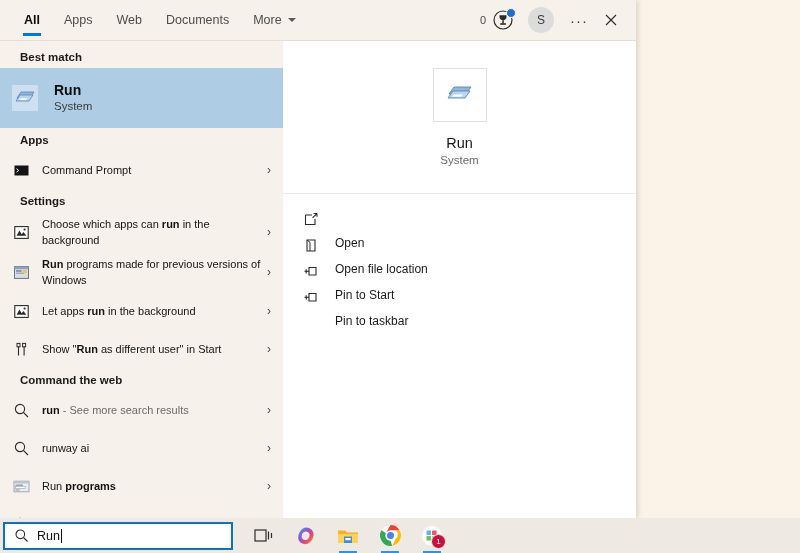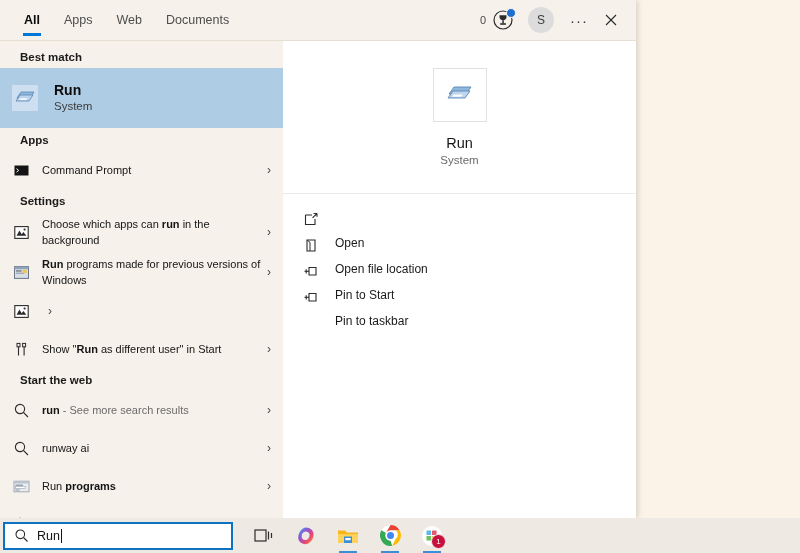--- a/index.html
+++ b/index.html
@@ -257,20 +257,24 @@
         <span>All</span>
       </div>
       <div class="tab">
         <span>Apps</span>
       </div>
       <div class="tab">
         <span>Web</span>
       </div>
       <div class="tab">
         <span>Documents</span>
+      </div>
+      <div class="tab">
+        <span>More</span>
+        <span class="caret"></span>
       </div>
     </div>
 
     <div class="header-right">
       <div class="rewards-wrap">
         <span class="rewards-count">0</span>
         <span class="rewards-icon">
           <svg width="22" height="22" viewBox="0 0 22 22">
             <circle cx="11" cy="11" r="9" fill="none" stroke="#2b2b2b" stroke-width="1.2"></circle>
             <path d="M7.5 6.3 H14.5 V8.1 C14.5 10.0 13.2 11.3 11 11.3 C8.8 11.3 7.5 10.0 7.5 8.1 Z" fill="#2b2b2b"></path>
@@ -355,34 +359,35 @@
             <div class="chev">›</div>
           </div>
           <div class="row">
             <div class="ico">
               <svg width="17" height="17" viewBox="0 0 17 17">
                 <rect x="1.8" y="2.6" width="13.4" height="11.8" fill="#ffffff" stroke="#2b2b2b" stroke-width="1.1"></rect>
                 <path d="M3.6 11.8 L6.4 6.6 L8.7 10.2 L10.4 8.0 L13.4 11.8 Z" fill="#2b2b2b"></path>
                 <circle cx="11.6" cy="5.5" r="1.1" fill="#2b2b2b"></circle>
               </svg>
             </div>
+            <div class="txt"><span>Let apps </span><span class="hl">run</span><span> in the background</span></div>
             <div class="chev">›</div>
           </div>
           <div class="row">
             <div class="ico">
               <svg width="17" height="17" viewBox="0 0 17 17">
                 <rect x="4" y="2.4" width="3" height="3.4" fill="none" stroke="#2b2b2b" stroke-width="1"></rect>
                 <rect x="9.6" y="2.4" width="3" height="3.4" fill="none" stroke="#2b2b2b" stroke-width="1"></rect>
                 <path d="M5.5 5.8 V14.4 M11.1 5.8 V14.4" stroke="#2b2b2b" stroke-width="1.1"></path>
               </svg>
             </div>
             <div class="txt"><span>Show "</span><span class="hl">Run</span><span> as different user" in Start</span></div>
             <div class="chev">›</div>
           </div>
-          <div class="section-title">Start the web</div>
+          <div class="section-title">Command the web</div>
           <div class="row">
             <div class="ico">
               <svg width="17" height="17" viewBox="0 0 17 17">
                 <circle cx="7" cy="7" r="4.6" fill="none" stroke="#2b2b2b" stroke-width="1.1"></circle>
                 <path d="M10.4 10.4 L15 15" stroke="#2b2b2b" stroke-width="1.1"></path>
               </svg>
             </div>
             <div class="txt"><span class="hl">run</span><span class="sub"> - See more search results</span></div>
             <div class="chev">›</div>
           </div>

